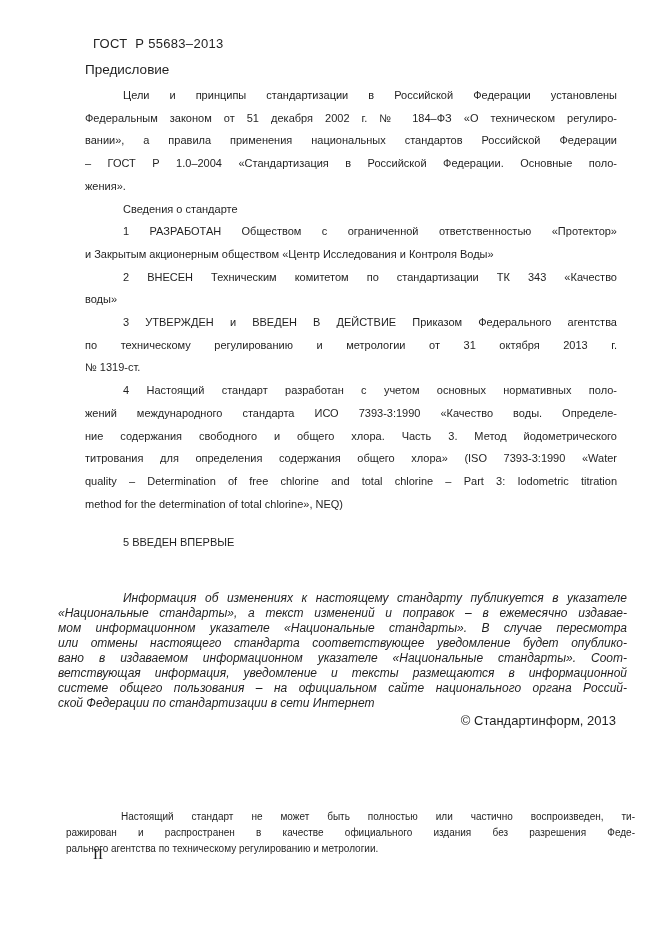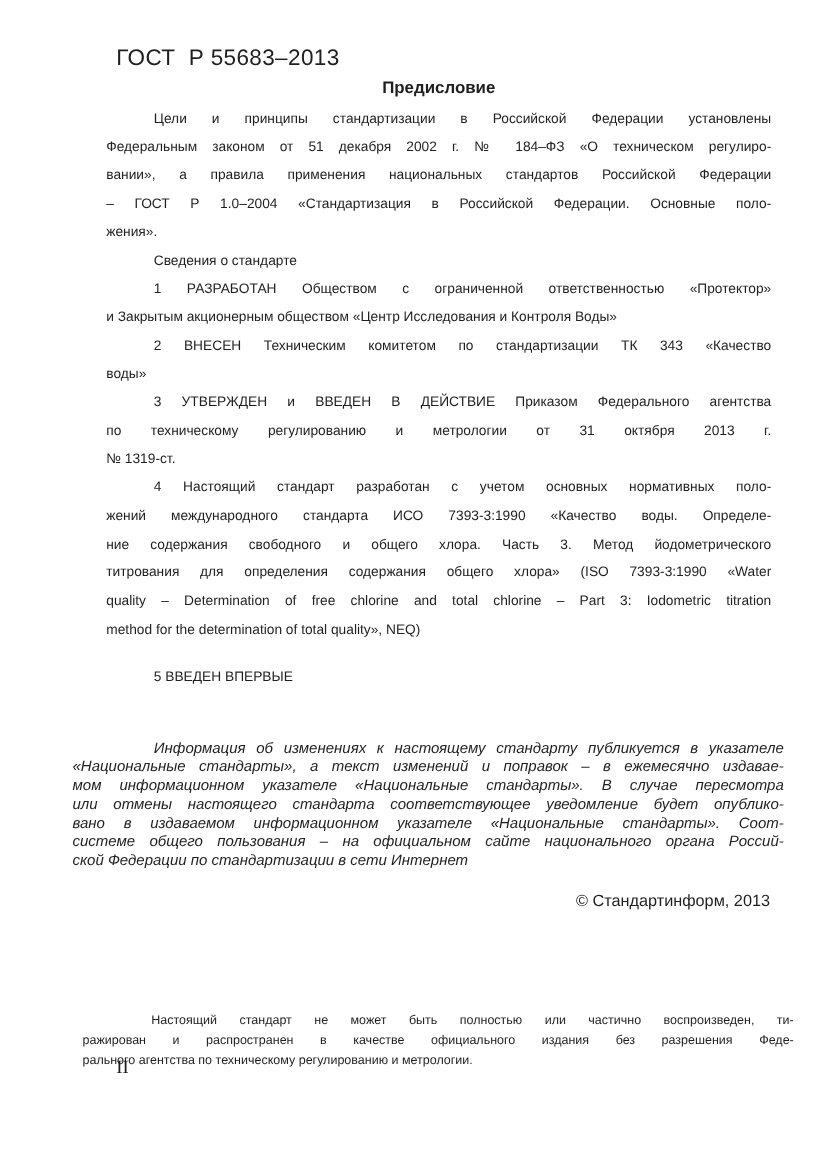--- a/index.html
+++ b/index.html
@@ -13,31 +13,30 @@
     height: 936px;
     background: #ffffff;
     color: #1f1f1f;
     font-family: "Liberation Sans", sans-serif;
     overflow: hidden;
   }
   .gost-header {
     position: absolute;
     left: 93px;
     top: 36px;
-    font-size: 18px;
+    font-size: 13px;
     white-space: pre;
     letter-spacing: 0.3px;
   }
   .page-title {
     position: absolute;
     left: 85px;
     top: 62px;
     width: 532px;
-    text-align: center;
-    font-weight: bold;
+    font-weight: normal;
     font-size: 13.5px;
   }
   .col-main {
     position: absolute;
     left: 85px;
     top: 84px;
     width: 532px;
     font-size: 11px;
     line-height: 22.7px;
     --ind: 38px;
@@ -125,34 +124,35 @@
         <div class="ln jf">по техническому регулированию и метрологии от 31 октября 2013 г.</div>
         <div class="ln">№ 1319-ст.</div>
       </div>
 
     <div class="para">
         <div class="ln jf ind">4 Настоящий стандарт разработан с учетом основных нормативных поло-</div>
         <div class="ln jf">жений международного стандарта ИСО 7393-3:1990 «Качество воды. Определе-</div>
         <div class="ln jf">ние содержания свободного и общего хлора. Часть 3. Метод йодометрического</div>
         <div class="ln jf">титрования для определения содержания общего хлора» (ISO 7393-3:1990 «Water</div>
         <div class="ln jf">quality – Determination of free chlorine and total chlorine – Part 3: Iodometric titration</div>
-        <div class="ln">method for the determination of total quality», NEQ)</div>
+        <div class="ln">method for the determination of total chlorine», NEQ)</div>
       </div>
 
     <div class="para para-gap">
         <div class="ln ind">5 ВВЕДЕН ВПЕРВЫЕ</div>
       </div>
   </div>
 
   <div class="notice">
       <div class="ln jf ind">Информация об изменениях к настоящему стандарту публикуется в указателе</div>
       <div class="ln jf">«Национальные стандарты», а текст изменений и поправок – в ежемесячно издавае-</div>
       <div class="ln jf">мом информационном указателе «Национальные стандарты». В случае пересмотра</div>
       <div class="ln jf">или отмены настоящего стандарта соответствующее уведомление будет опублико-</div>
       <div class="ln jf">вано в издаваемом информационном указателе «Национальные стандарты». Соот-</div>
+      <div class="ln jf">ветствующая информация, уведомление и тексты размещаются в информационной</div>
       <div class="ln jf">системе общего пользования – на официальном сайте национального органа Россий-</div>
       <div class="ln">ской Федерации по стандартизации в сети Интернет</div>
     </div>
 
   <div class="copyright">© Стандартинформ, 2013</div>
 
   <div class="restriction">
       <div class="ln jf ind">Настоящий стандарт не может быть полностью или частично воспроизведен, ти-</div>
       <div class="ln jf">ражирован и распространен в качестве официального издания без разрешения Феде-</div>
       <div class="ln">рального агентства по техническому регулированию и метрологии.</div>

